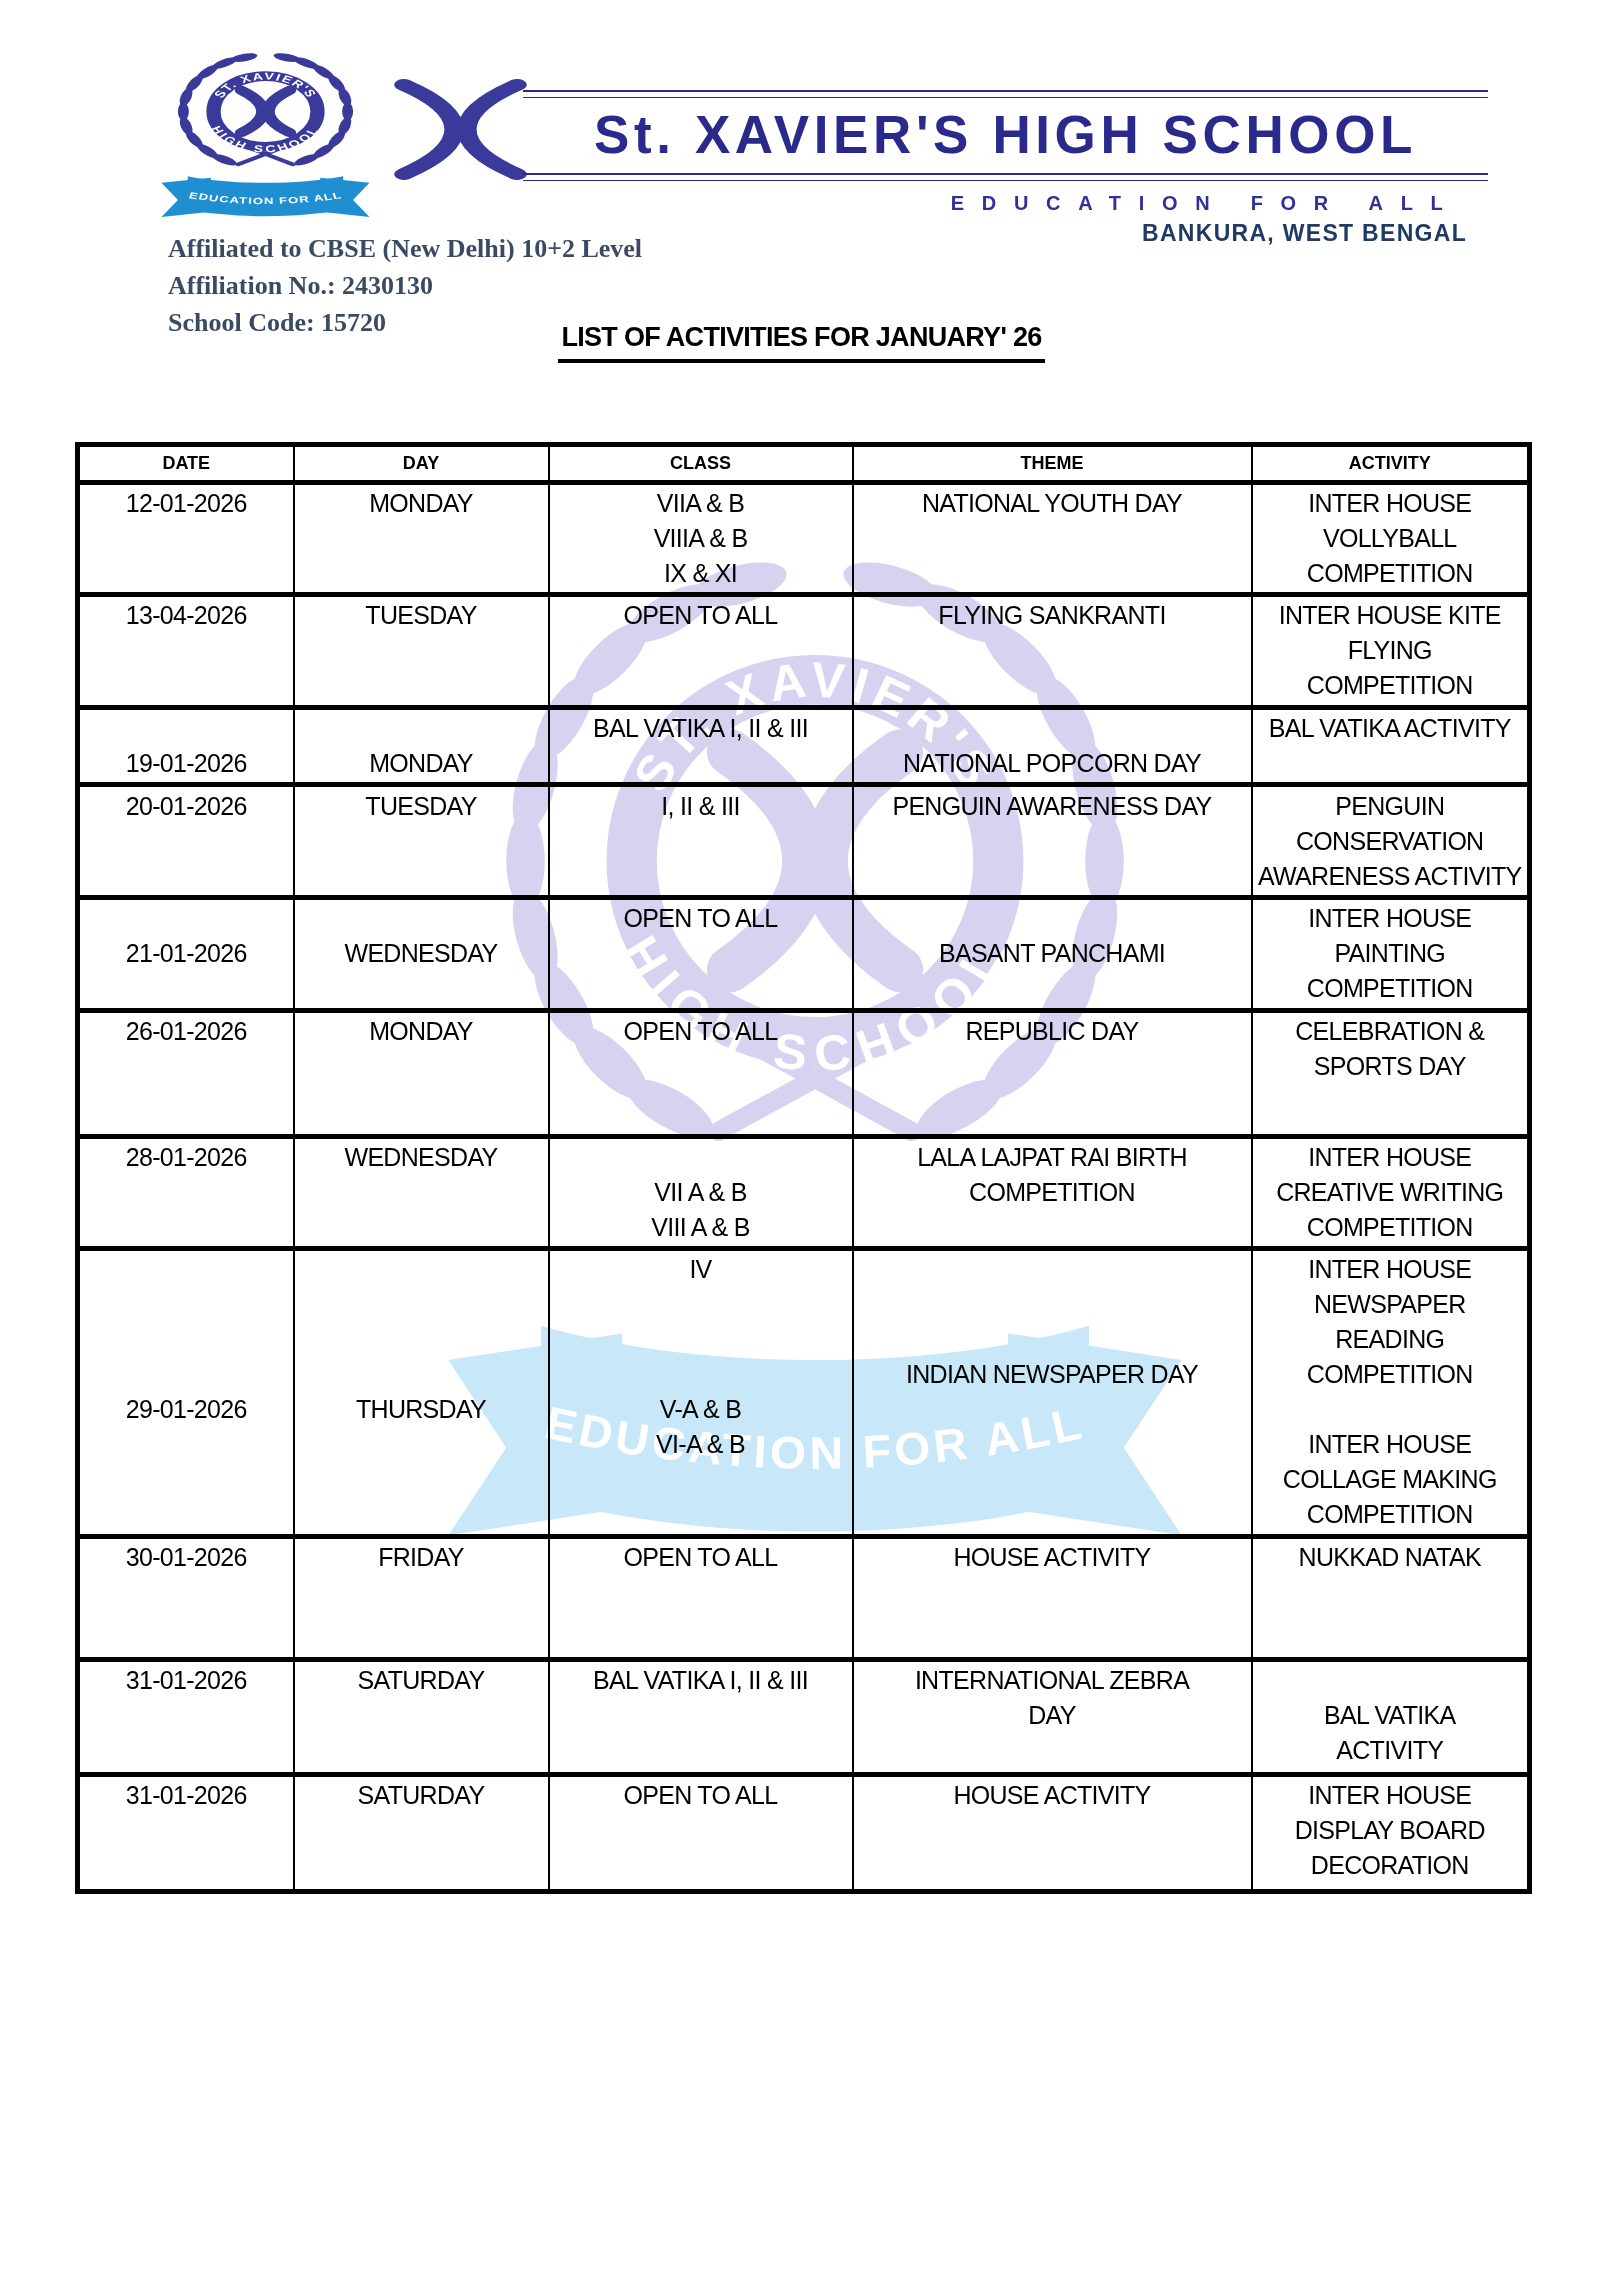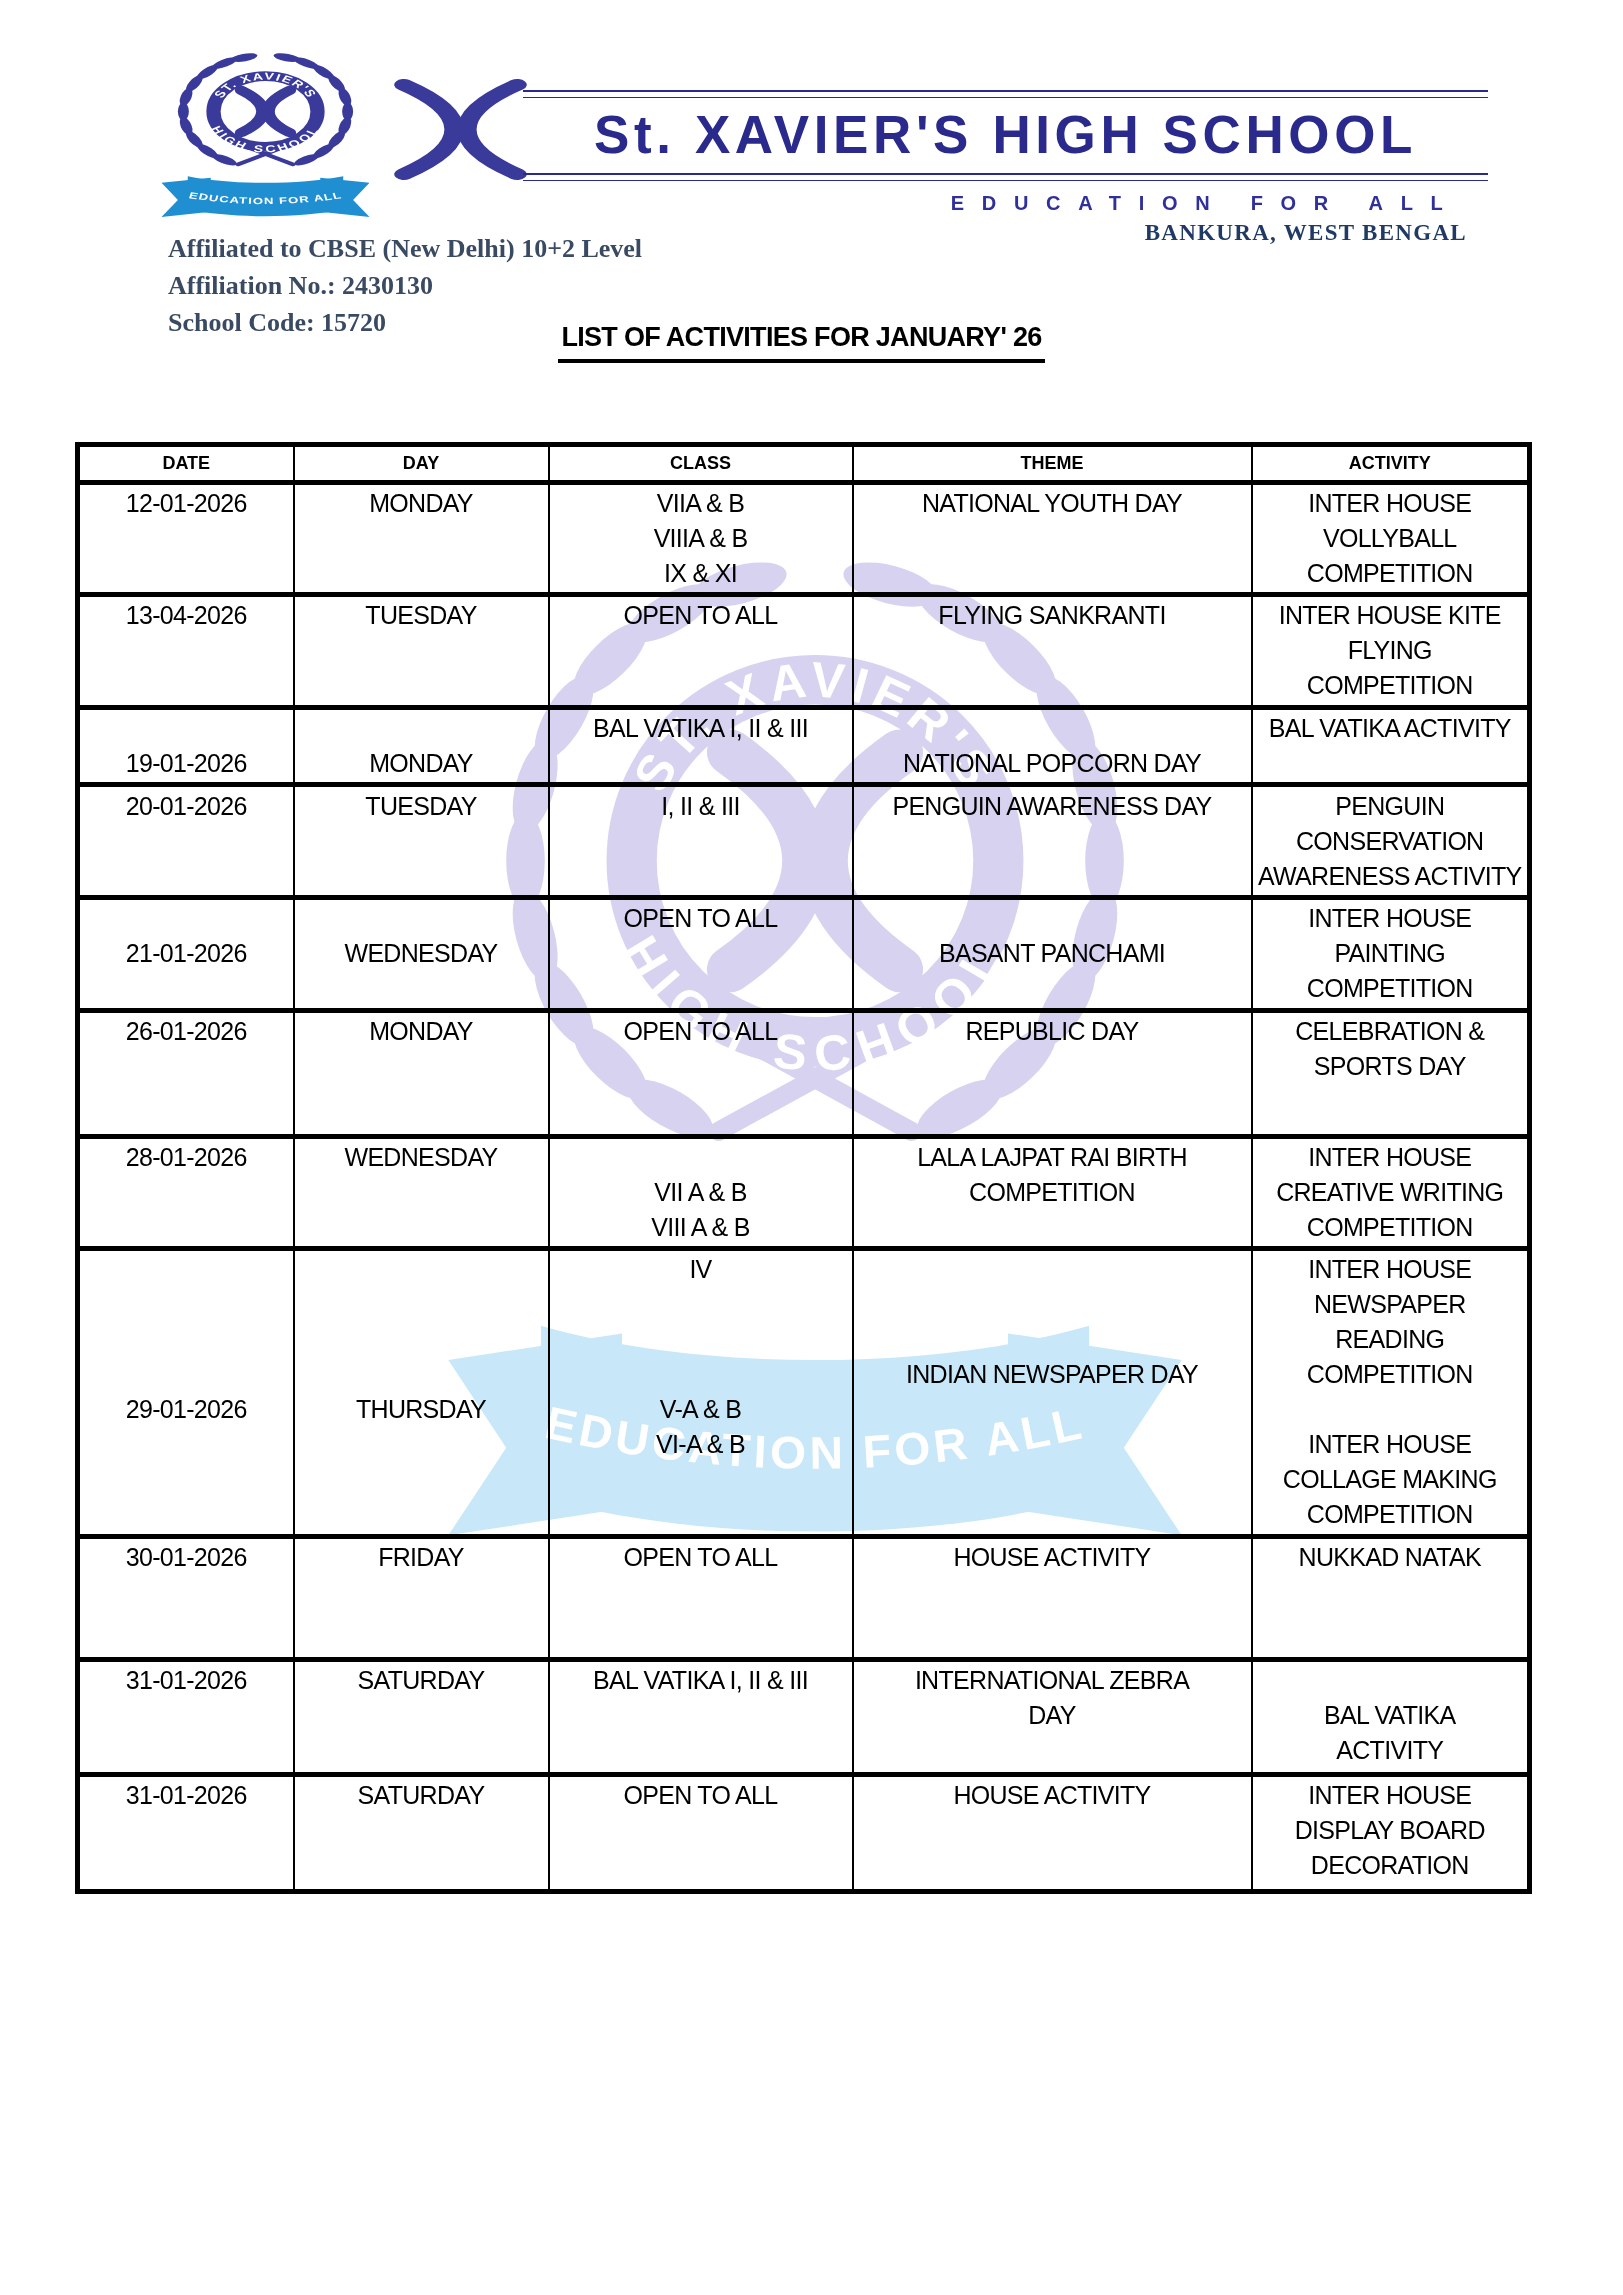--- a/index.html
+++ b/index.html
@@ -60,21 +60,21 @@
     font-size: 20px;
     font-weight: 700;
     letter-spacing: 17.7px;
     color: var(--tagline_blue, #30309a);
     margin-top: 10.5px;
     white-space: nowrap;
   }
   .location {
     text-align: right;
     padding-right: 21px;
-    font-family: Liberation Serif, serif;
+    font-family: Liberation Sans, sans-serif;
     font-size: 23px;
     font-weight: 700;
     letter-spacing: 1.3px;
     color: var(--location_navy, #203a64);
     margin-top: 5.2px;
     white-space: nowrap;
   }
   .affiliation {
     position: absolute;
     left: 168px; top: 230px;

